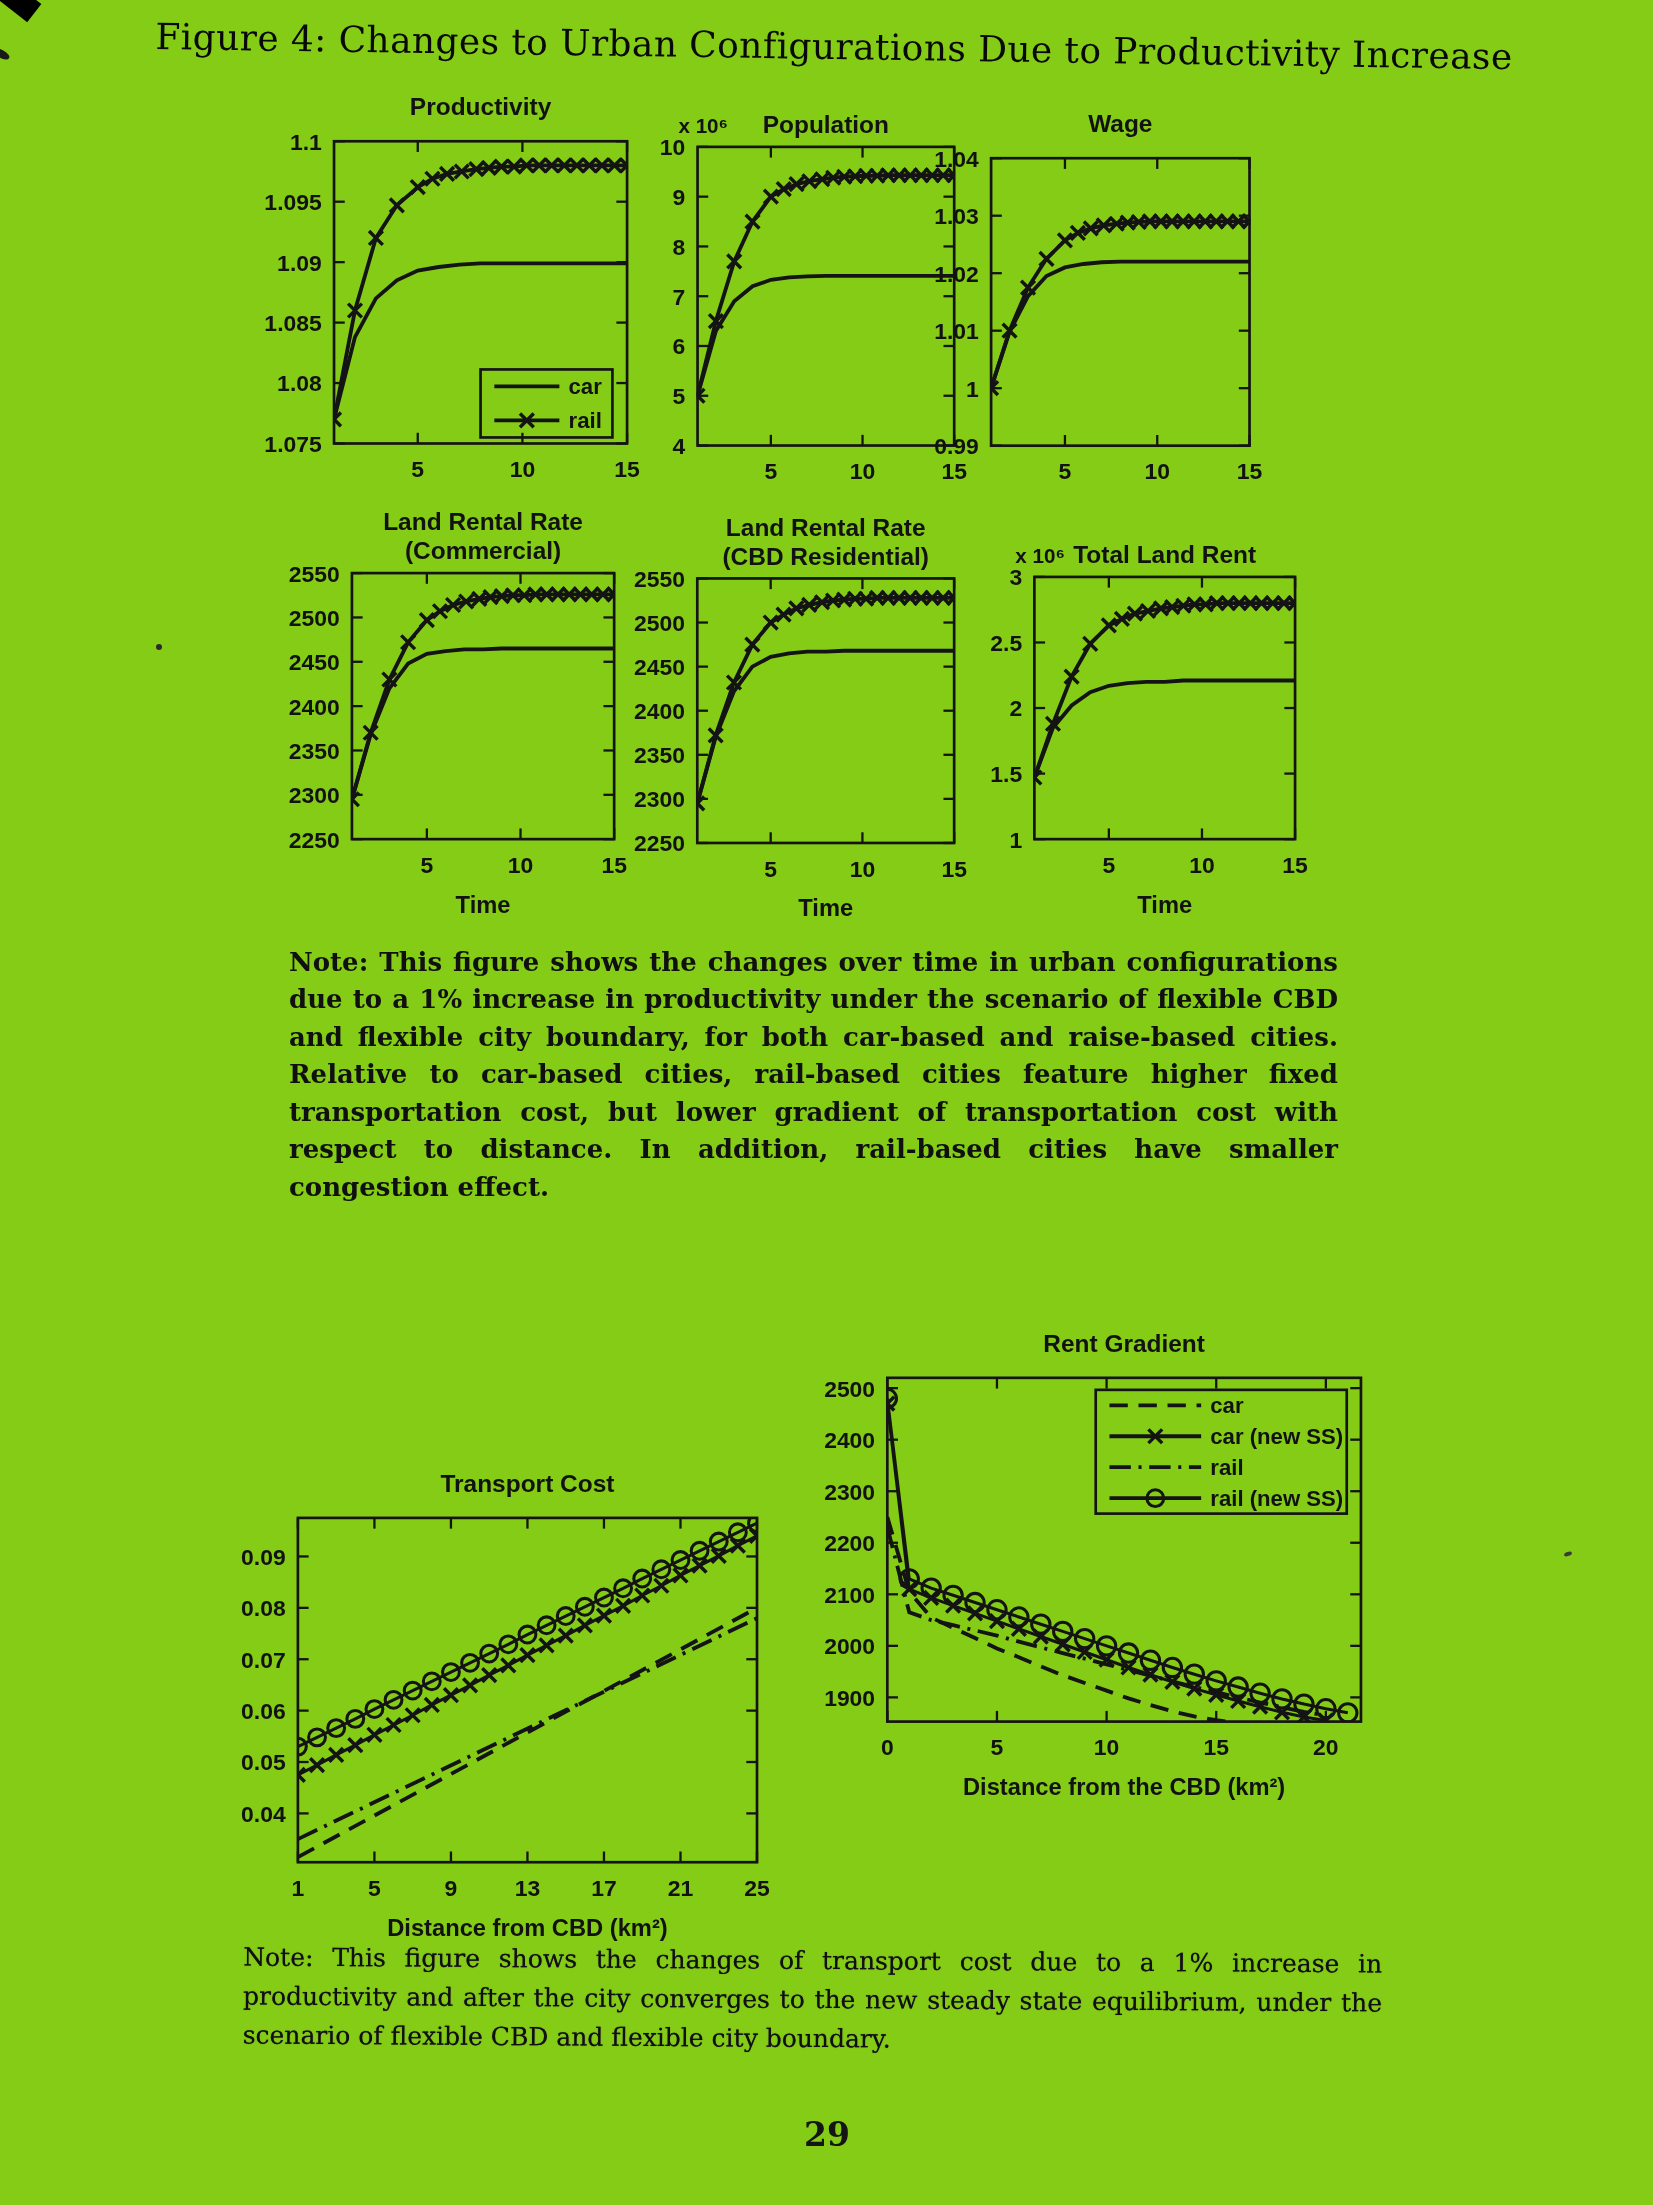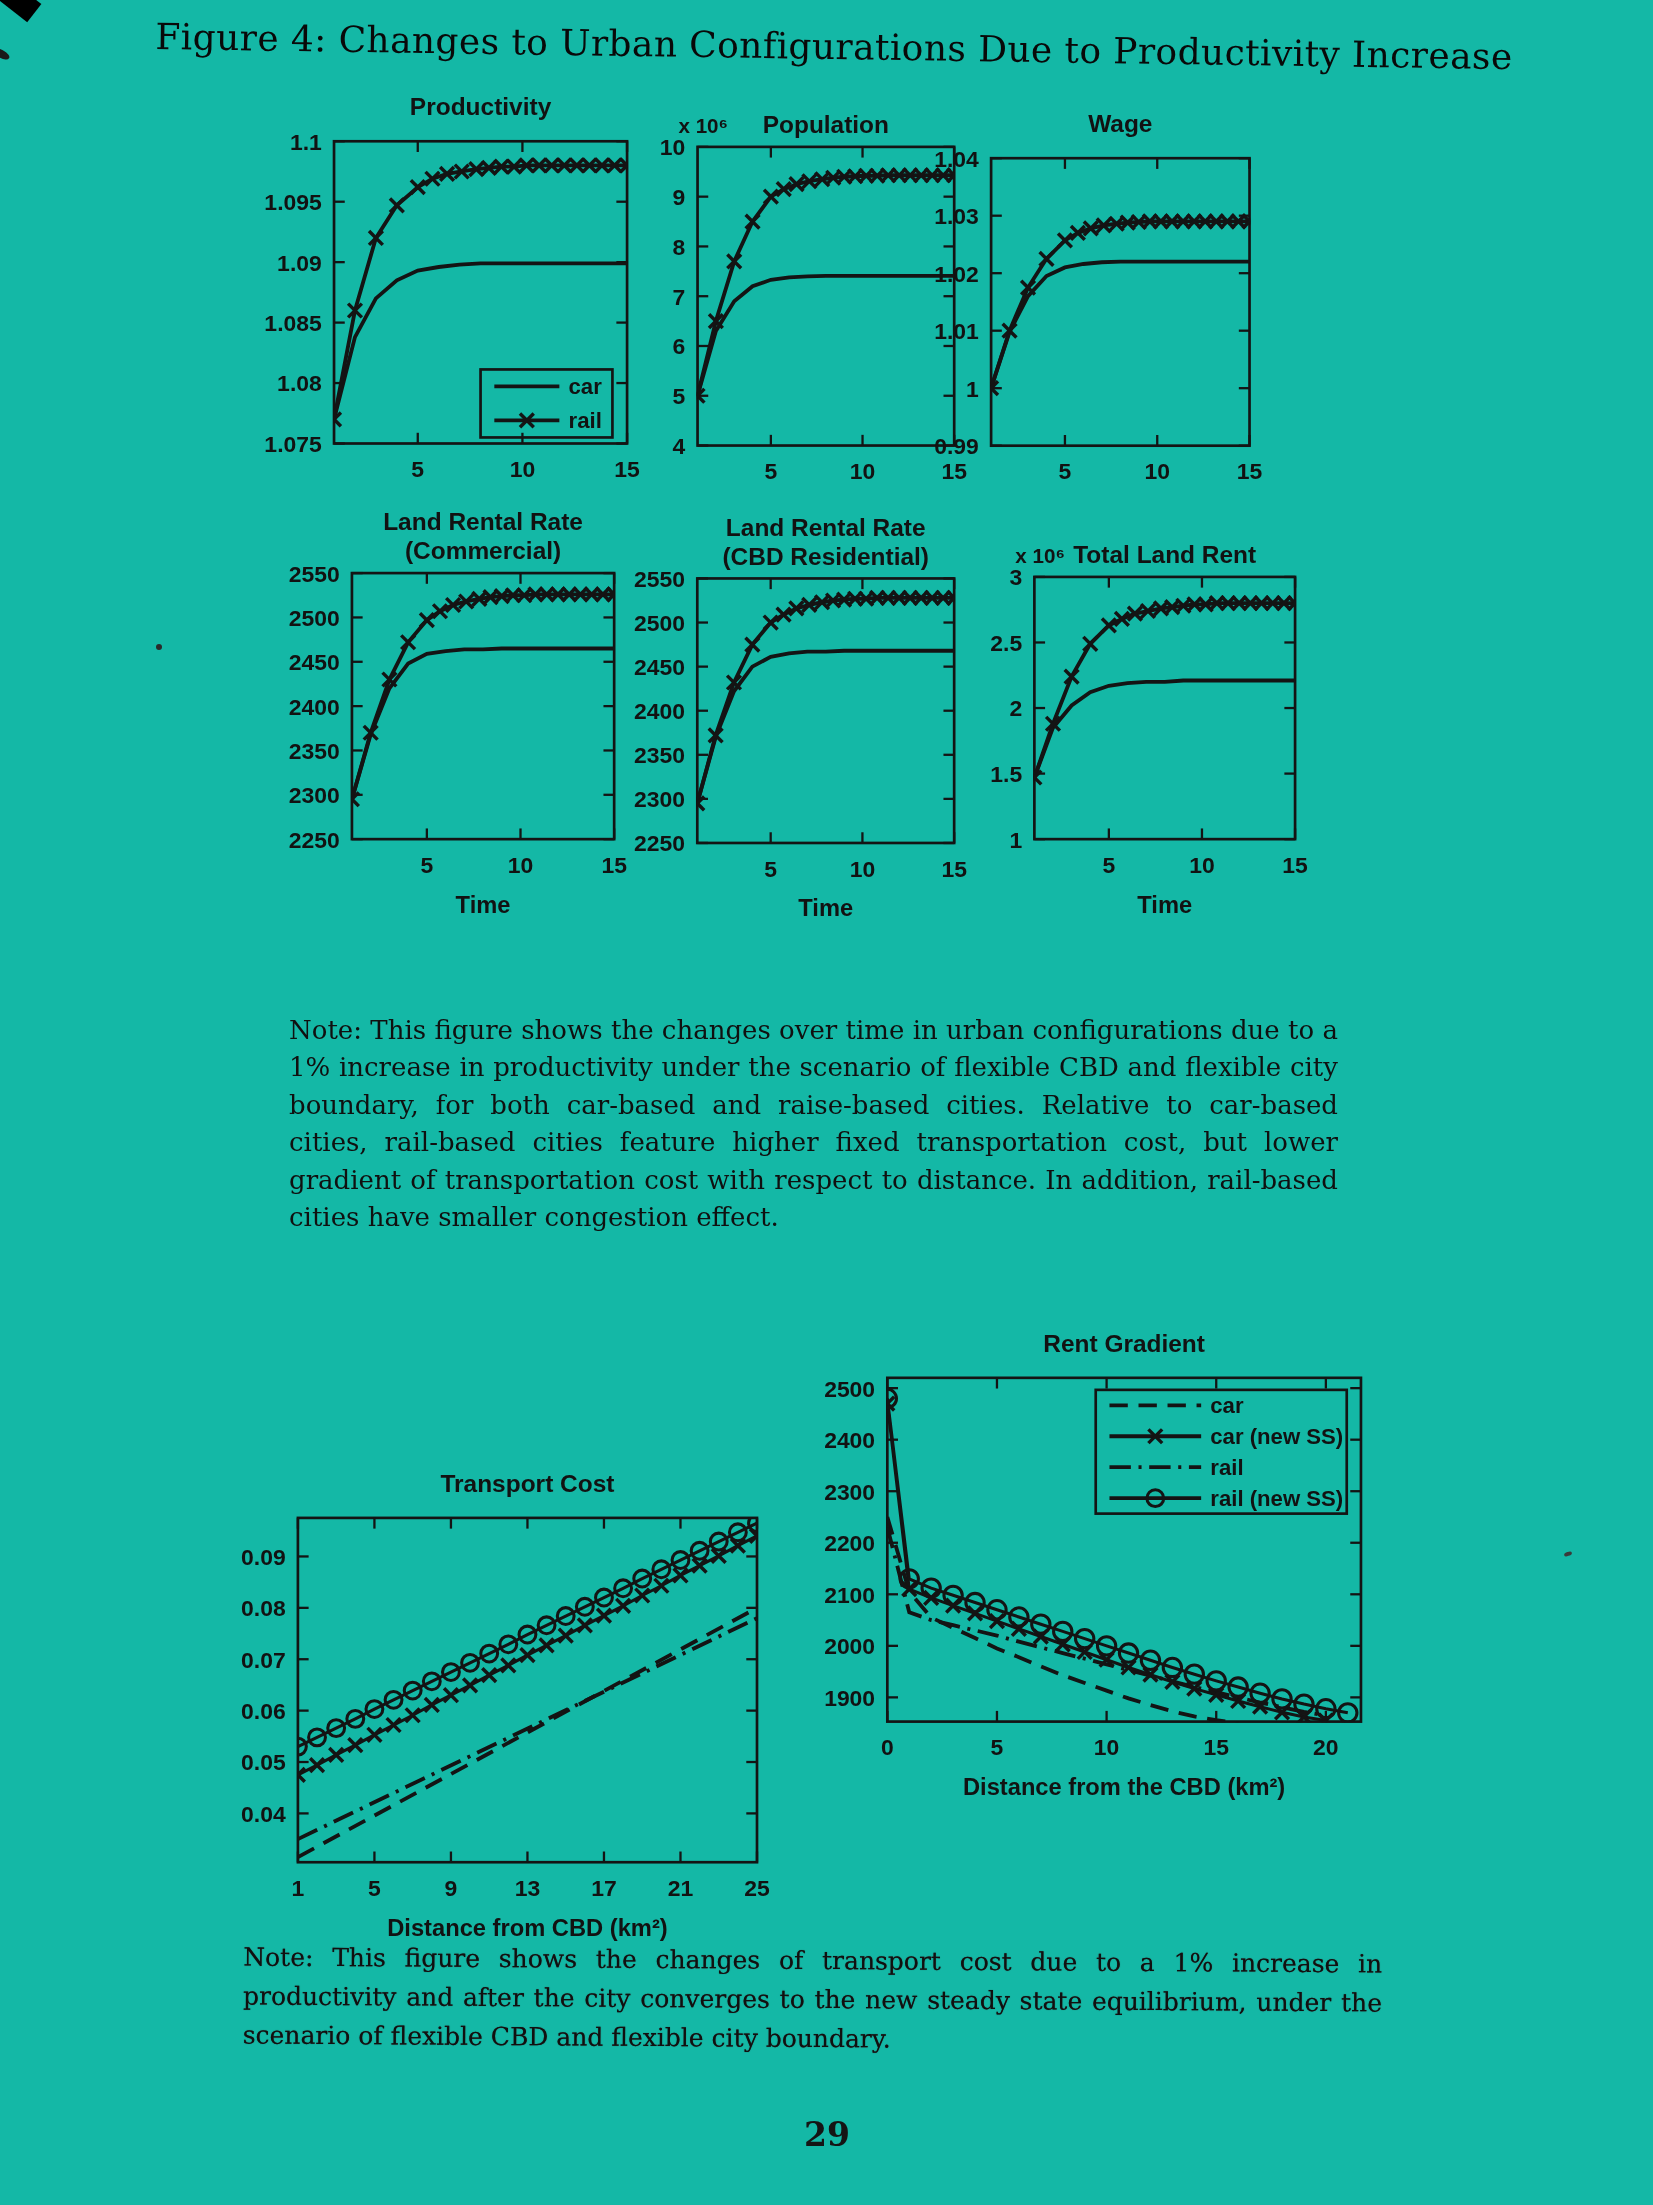--- a/index.html
+++ b/index.html
@@ -1,31 +1,31 @@
 <!DOCTYPE html>
 <html style="font-size:12.2px"><head>
 <meta charset="utf-8">
 <style>
   html,body { margin:0; padding:0; background:#e8e8e8; }
   .page {
     position:relative; width:1654px; height:2205px; margin:0 auto;
-    background:#14b8a6; overflow:hidden; color:#0b0b0b;
+    background:#84cc16; overflow:hidden; color:#0b0b0b;
     font-family:"DejaVu Serif", serif;
   }
   .fig-title {
     position:absolute; text-align:center; font-size:36px; font-weight:normal;
     color:#090909; margin:0; font-family:"DejaVu Serif", serif; letter-spacing:0.4px;
   }
   #fig4-title { left:115px; top:26px; width:1438px; transform:rotate(0.85deg); }
   #fig5-title { left:229px; top:1375px; width:1193px; }
   .note {
     position:absolute; text-align:justify; font-size:26px; line-height:1.44;
     color:#101010; margin:0;
   }
-  #fig4-note { left:289px; top:1012px; width:1049px; }
+  #fig4-note { left:289px; top:944px; width:1049px;font-weight:bold; }
   #fig5-note {
     left:243px; top:1941px; width:1139px; font-size:25px; line-height:1.56;
     transform:rotate(0.35deg); text-shadow:0 0 0.8px #333;
   }
   .page-number {
     position:absolute; top:2115px; left:0; width:1654px; text-align:center;
     font-size:33px; font-weight:bold; color:#151515;
   }
   .chart { position:absolute; }
   .chart svg { display:block; overflow:visible; }

